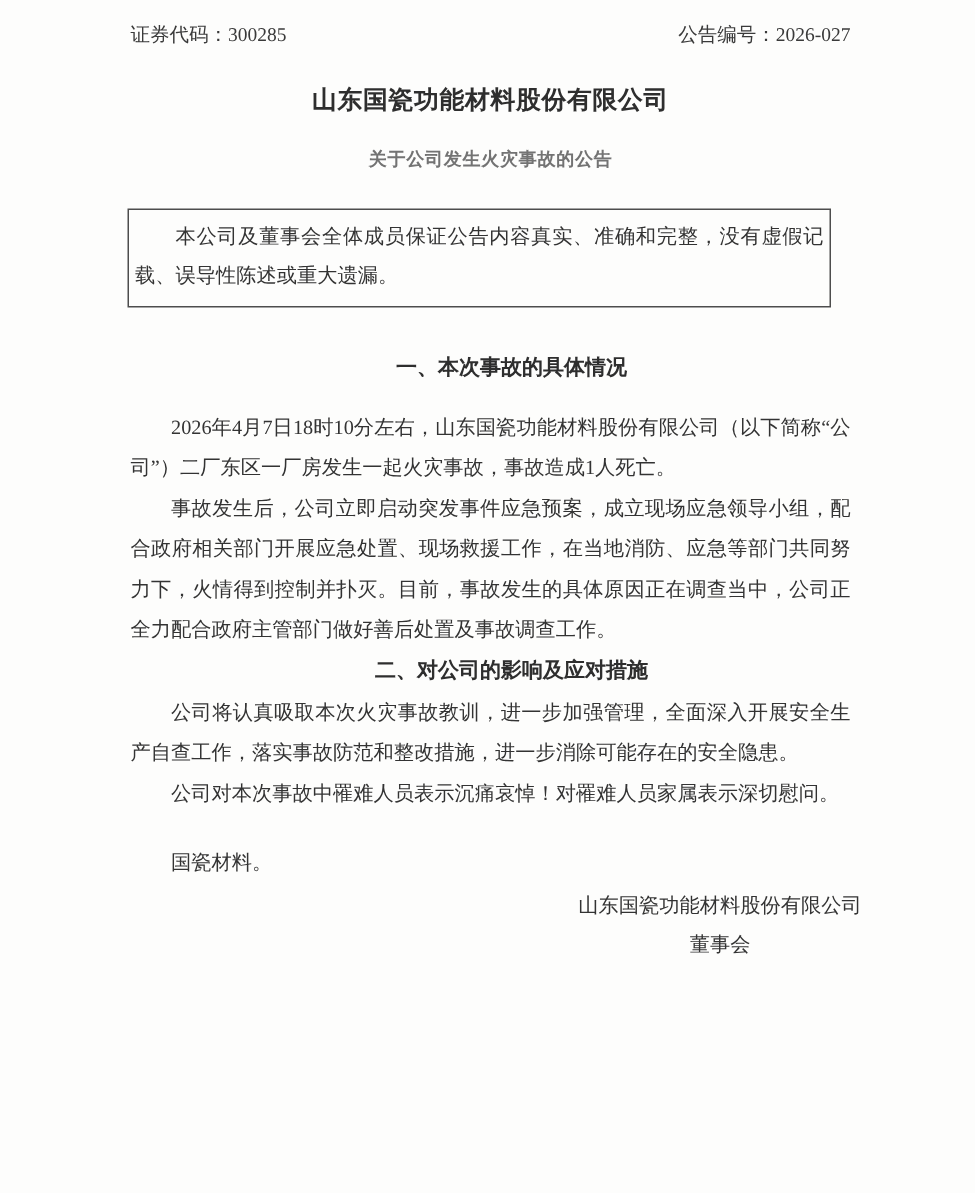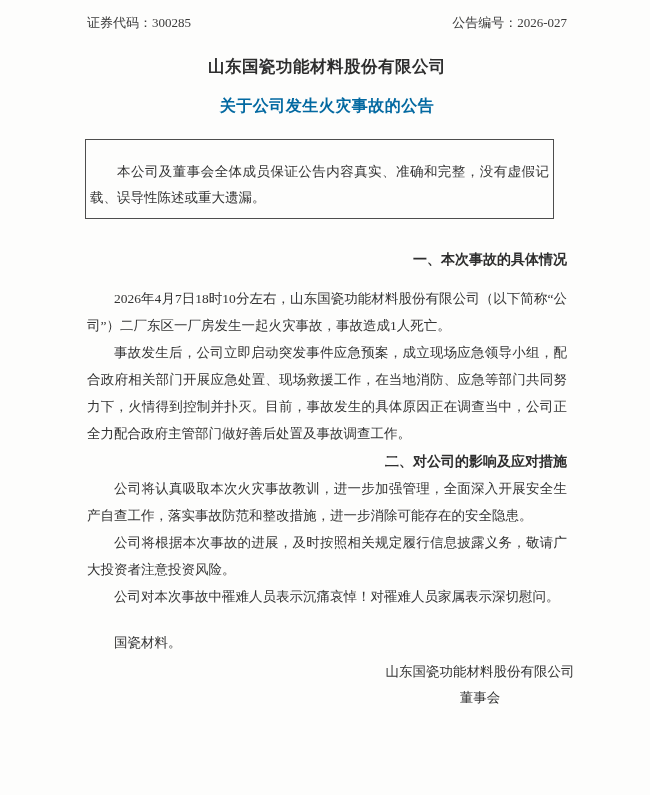--- a/index.html
+++ b/index.html
@@ -35,49 +35,49 @@
   .doc-title {
     font-size: 16.5px;
     font-weight: bold;
     text-align: center;
     margin: 25px 0 0 0;
     line-height: 20px;
     letter-spacing: 0.5px;
     color: #2e2e2e;
   }
   .doc-subtitle {
-    font-size: 16px;
+    font-size: 12px;
     font-weight: bold;
     text-align: center;
     margin: 19px 0 0 0;
     line-height: 20px;
     letter-spacing: 0.5px;
-    color: #0369a1;
+    color: #737373;
   }
   .disclaimer-box {
     border: 1.5px solid #4d4d4d;
     width: 459px;
     margin: 23px 0 0 -2px;
-    padding: 19px 4px 7px 4px;
+    padding: 5px 4px 7px 4px;
     background: #fdfdfc;
   }
   .disclaimer-box p {
     margin: 0;
     text-indent: 2em;
     font-size: 13.5px;
     line-height: 26px;
   }
   .sec-heading {
     font-size: 14px;
     font-weight: bold;
     text-indent: 2em;
     margin: 0;
     line-height: 27px;
     color: #2e2e2e;
-    text-align: right;
+    text-align: center;
   }
   .sec-heading.first { margin-top: 27px; }
   .sec-heading.second { margin-top: 1px; }
   .para {
     margin: 0;
     text-indent: 2em;
   }
   .para.after-heading { margin-top: 12px; }
   .closing {
     margin: 19px 0 0 0;
@@ -109,21 +109,20 @@
     <div class="disclaimer-box">
       <p>本公司及董事会全体成员保证公告内容真实、准确和完整，没有虚假记载、误导性陈述或重大遗漏。</p>
     </div>
 
     <h3 class="sec-heading first">一、本次事故的具体情况</h3>
     <p class="para after-heading">2026年4月7日18时10分左右，山东国瓷功能材料股份有限公司（以下简称“公司”）二厂东区一厂房发生一起火灾事故，事故造成1人死亡。</p>
     <p class="para">事故发生后，公司立即启动突发事件应急预案，成立现场应急领导小组，配合政府相关部门开展应急处置、现场救援工作，在当地消防、应急等部门共同努力下，火情得到控制并扑灭。目前，事故发生的具体原因正在调查当中，公司正全力配合政府主管部门做好善后处置及事故调查工作。</p>
 
     <h3 class="sec-heading second">二、对公司的影响及应对措施</h3>
     <p class="para">公司将认真吸取本次火灾事故教训，进一步加强管理，全面深入开展安全生产自查工作，落实事故防范和整改措施，进一步消除可能存在的安全隐患。</p>
-    <p class="para">公司将根据本次事故的进展，及时按照相关规定履行信息披露义务，敬请广大投资者注意投资风险。</p>
     <p class="para">公司对本次事故中罹难人员表示沉痛哀悼！对罹难人员家属表示深切慰问。</p>
 
     <p class="closing">国瓷材料。</p>
 
     <div class="signature">
       <div>山东国瓷功能材料股份有限公司</div>
       <div>董事会</div>
 
     </div>
 

